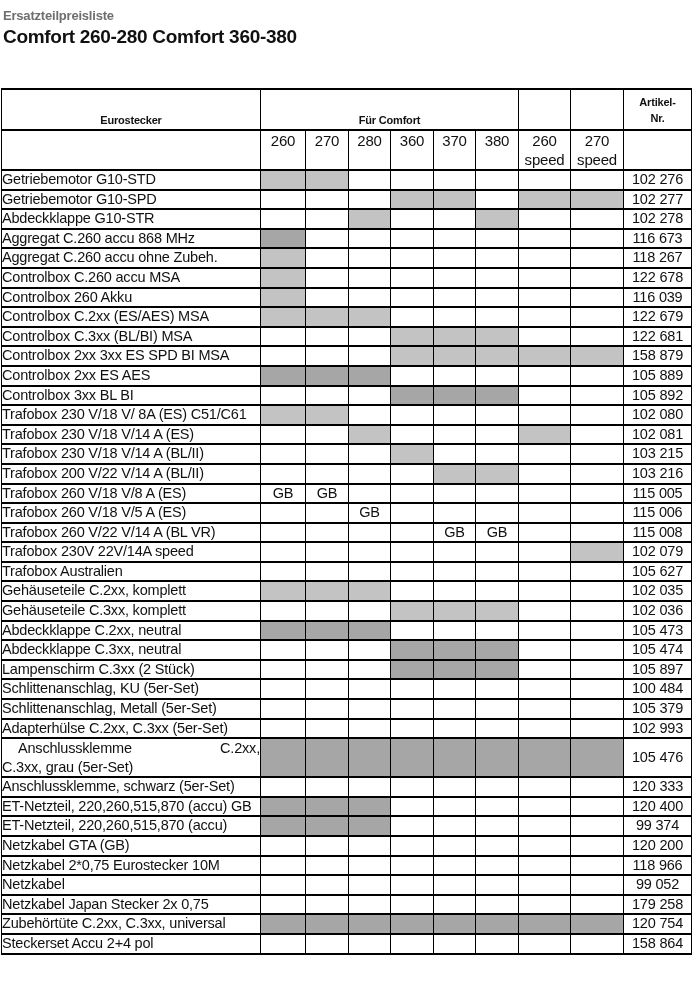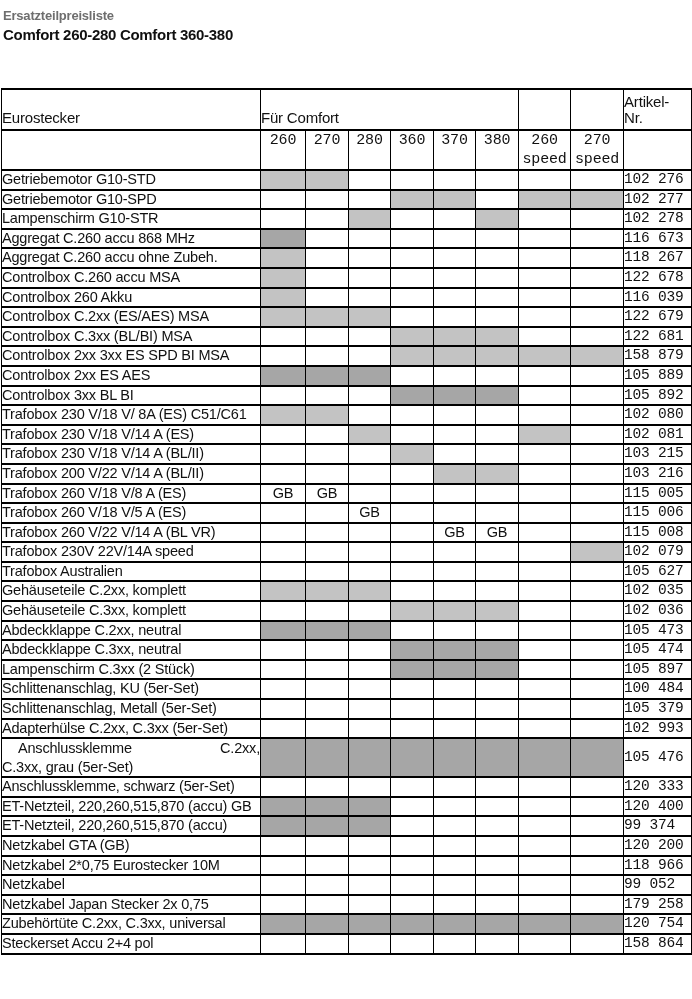--- a/index.html
+++ b/index.html
@@ -1,37 +1,37 @@
 <!DOCTYPE html>
 <html><head>
 <meta charset="utf-8">
 <style>
   html,body { margin:0; padding:0; }
   body {
     width:692px; height:999px; background:#fff; position:relative;
     font-family:"Liberation Sans", sans-serif; color:#111;
   }
   .title1 { position:absolute; top:8px; left:3px; font-size:13px; font-weight:bold; color:#6e6e6e; letter-spacing:-0.2px; }
-  .title2 { position:absolute; top:26px; left:3px; font-size:15px; font-weight:bold; color:#101010; letter-spacing:-0.3px; }
+  .title2 { position:absolute; top:26px; left:3px; font-size:19px; font-weight:bold; color:#101010; letter-spacing:-0.3px; }
 
   table.tbl {
     position:absolute; top:88px; left:1px; width:690px;
     border-collapse:collapse; table-layout:fixed;
   }
   table.tbl td {
     border:1px solid #000; border-top-width:2px; border-bottom-width:2px;
     padding:0; font-size:14.5px; overflow:hidden; white-space:nowrap;
     letter-spacing:-0.2px;
   }
-  thead td.hA { height:36px; vertical-align:bottom; text-align:left; font-weight:normal; font-size:15px; padding-bottom:3px; }
+  thead td.hA { height:36px; vertical-align:bottom; text-align:center; font-weight:bold; font-size:11px; padding-bottom:3px; }
   thead td.hA.art { vertical-align:middle; line-height:16px; padding-bottom:0; }
-  thead td.hB { height:36px; vertical-align:top; text-align:center; font-weight:normal; font-size:15px; line-height:19px;font-family:Liberation Mono, monospace; }
+  thead td.hB { height:36px; vertical-align:top; text-align:center; font-weight:normal; font-size:15px; line-height:19px; }
   tbody td { height:17.6px; line-height:17.6px; }
   td.name { padding:0 3px 0 4px; }
-  td.article { text-align:left; padding-right:4px;font-family:Liberation Mono, monospace; }
+  td.article { text-align:center; padding-right:4px; }
   td.cell { text-align:center; }
   td.cell.light { background:#c3c3c3; }
   td.cell.dark  { background:#a6a6a6; }
   tr.tall td { height:37px; }
   tr.tall td.name { white-space:normal; line-height:18.5px; vertical-align:middle; }
   .j { display:flex; justify-content:space-between;margin-left:16px; }
 </style>
 </head>
 <body>
 
@@ -91,21 +91,21 @@
         <td class="cell"></td>
         <td class="cell"></td>
         <td class="cell light"></td>
         <td class="cell light"></td>
         <td class="cell"></td>
         <td class="cell light"></td>
         <td class="cell light"></td>
         <td class="article">102 277</td>
       </tr>
       <tr>
-        <td class="name">Lampenschirm G10-STR</td>
+        <td class="name">Abdeckklappe G10-STR</td>
         <td class="cell"></td>
         <td class="cell"></td>
         <td class="cell light"></td>
         <td class="cell"></td>
         <td class="cell"></td>
         <td class="cell light"></td>
         <td class="cell"></td>
         <td class="cell"></td>
         <td class="article">102 278</td>
       </tr>

